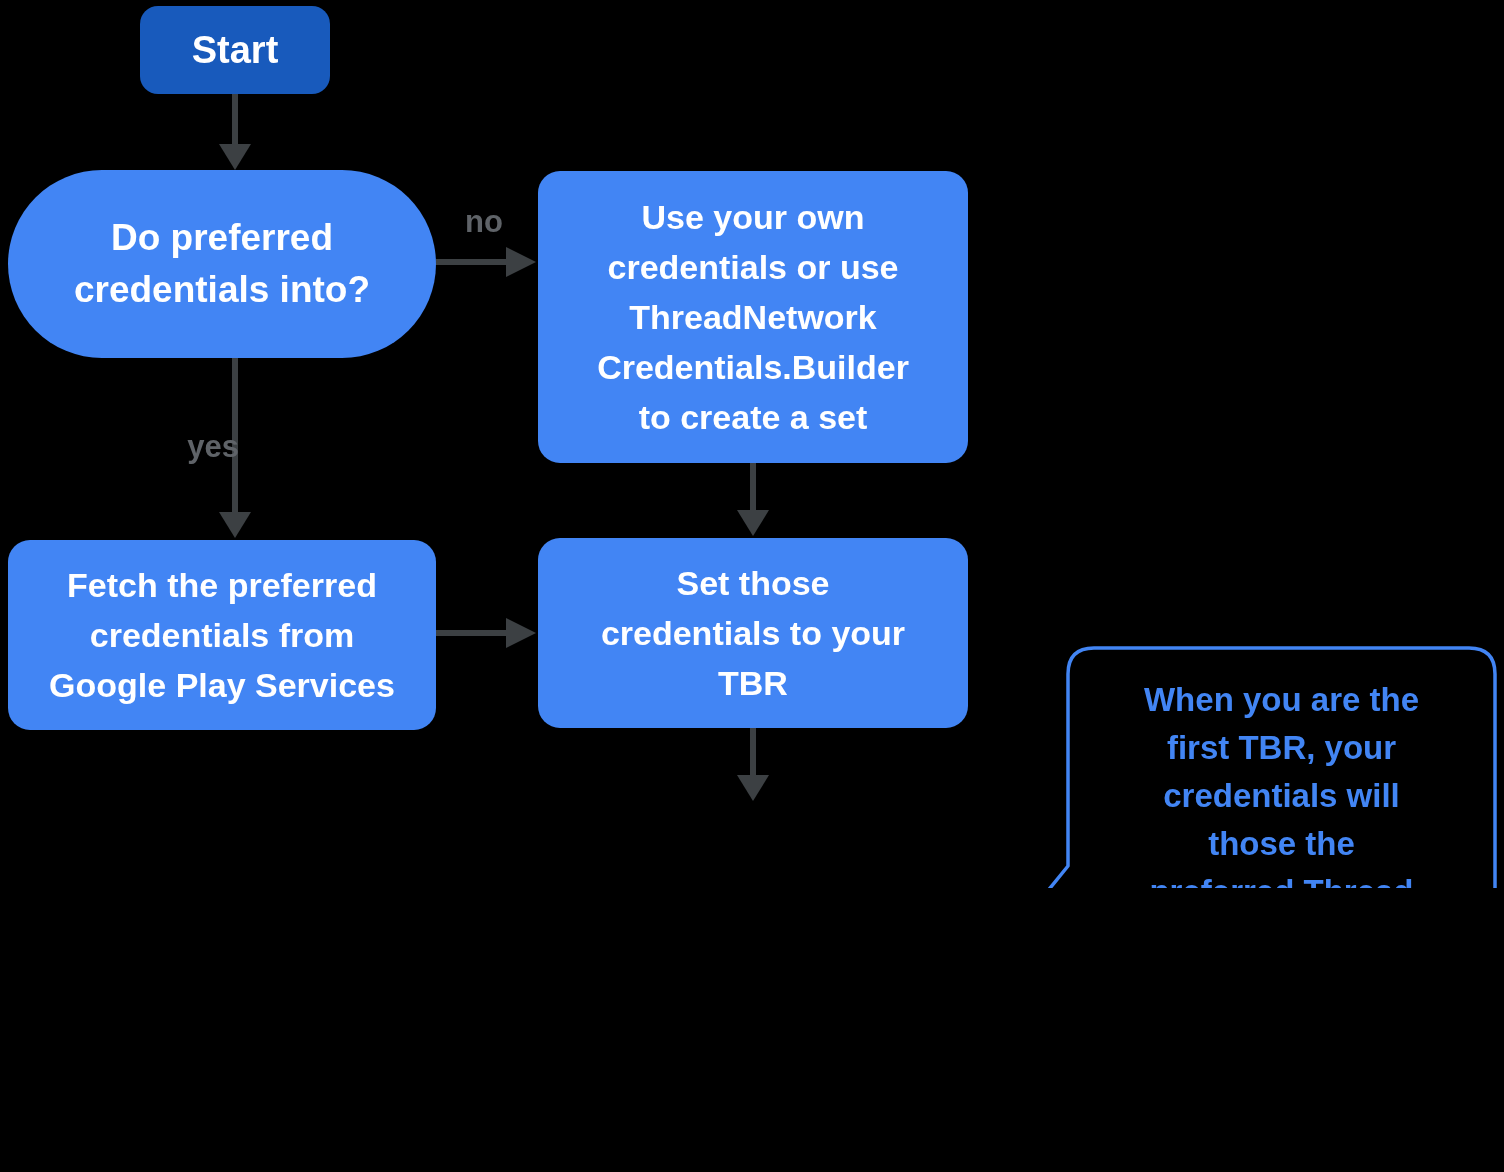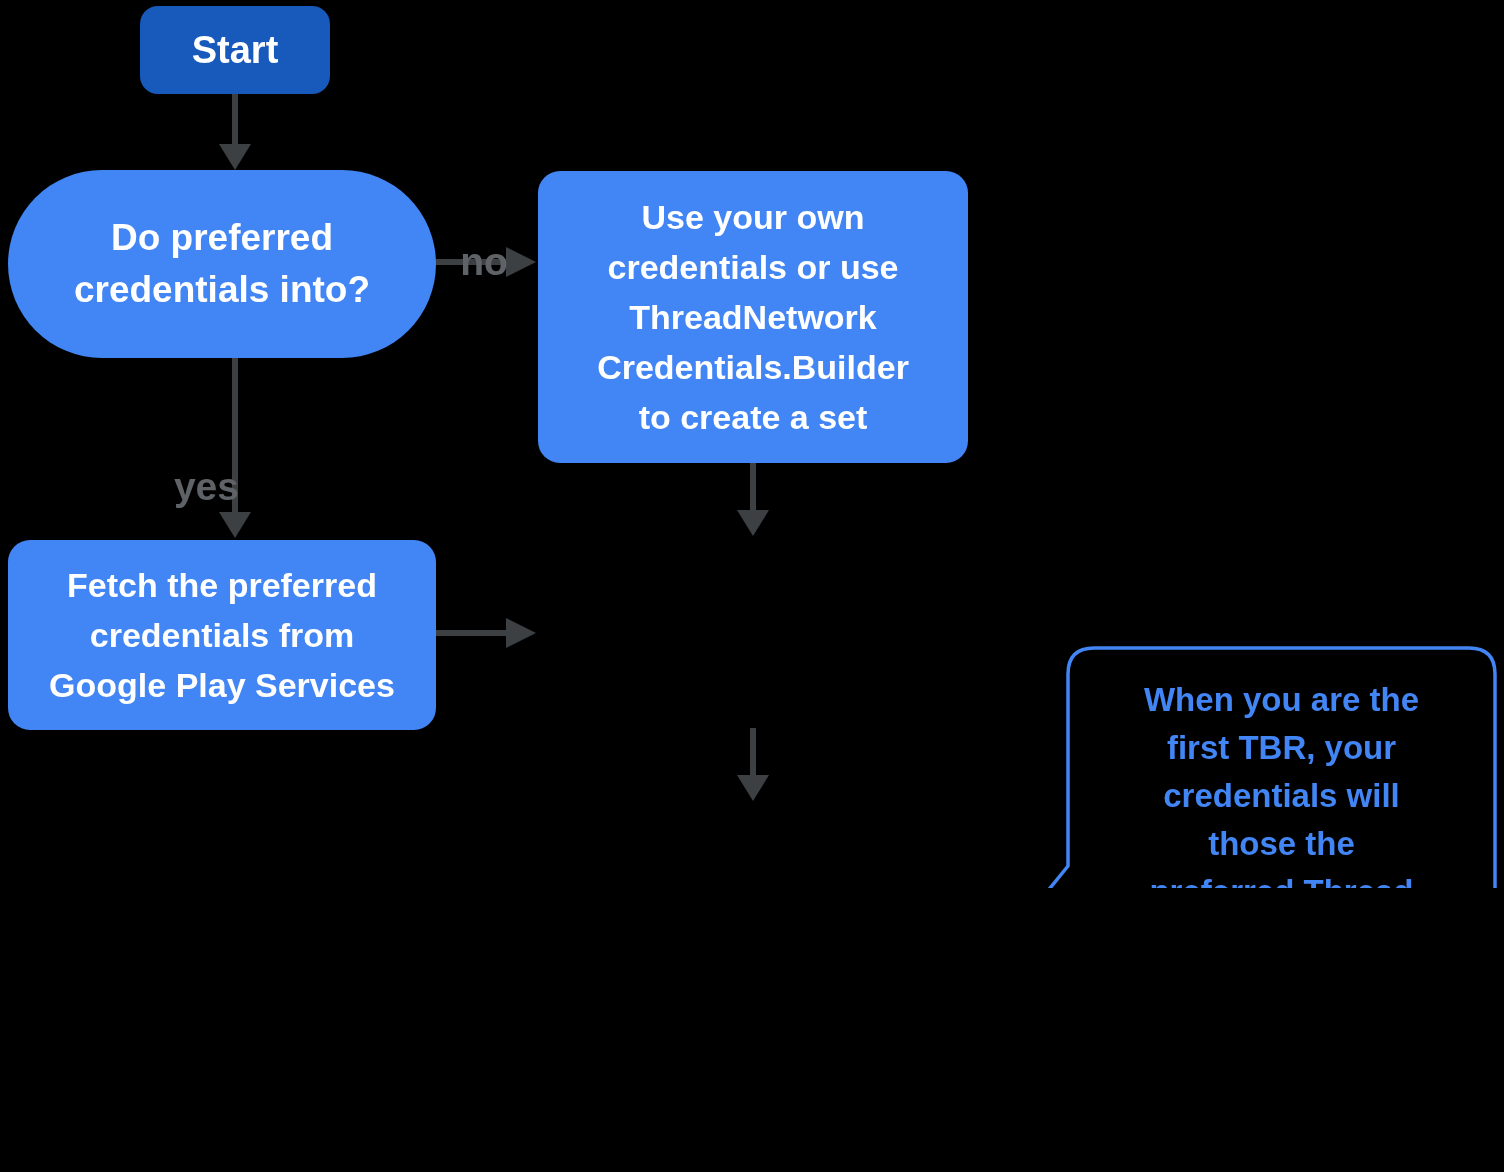--- a/index.html
+++ b/index.html
@@ -75,23 +75,22 @@
   #node-use-own  { left: 538px; top: 171px;  width: 430px; height: 292px; }
   #node-fetch    { left: 8px;   top: 540px;  width: 428px; height: 190px; }
   #node-set      { left: 538px; top: 538px;  width: 430px; height: 190px; }
   #node-register { left: 538px; top: 803px;  width: 430px; height: 190px; }
   #node-end      { left: 660px; top: 1068px; width: 190px; height: 90px; }
   .edge-label {
     position: absolute;
     width: 90px;
     text-align: center;
     color: var(--edge-label-gray);
-    font-size: 39px;
-    font-weight: 700;
-    margin-top: 36px;
+    font-size: 31px;
+    font-weight: 700;
   }
   #edge-label-no  { left: 439px; top: 204px; }
   #edge-label-yes { left: 149px; top: 429px; text-align: right; }
   .callout-text {
     position: absolute;
     left: 1090px;
     top: 660px;
     width: 383px;
     height: 320px;
     display: flex;
@@ -170,20 +169,25 @@
   </div>
 
   <div class="node process" id="node-use-own">
     <span class="label">Use your own
 credentials or use
 ThreadNetwork
 Credentials.Builder
 to create a set</span>
   </div>
 
+  <div class="node process" id="node-set">
+    <span class="label">Set those
+credentials to your
+TBR</span>
+  </div>
 
 
   <div class="node terminal" id="node-end">
     <span class="label">End</span>
   </div>
 
   <div class="edge-label" id="edge-label-no">no</div>
   <div class="edge-label" id="edge-label-yes">yes</div>
 
   <div class="callout-text">When you are the

